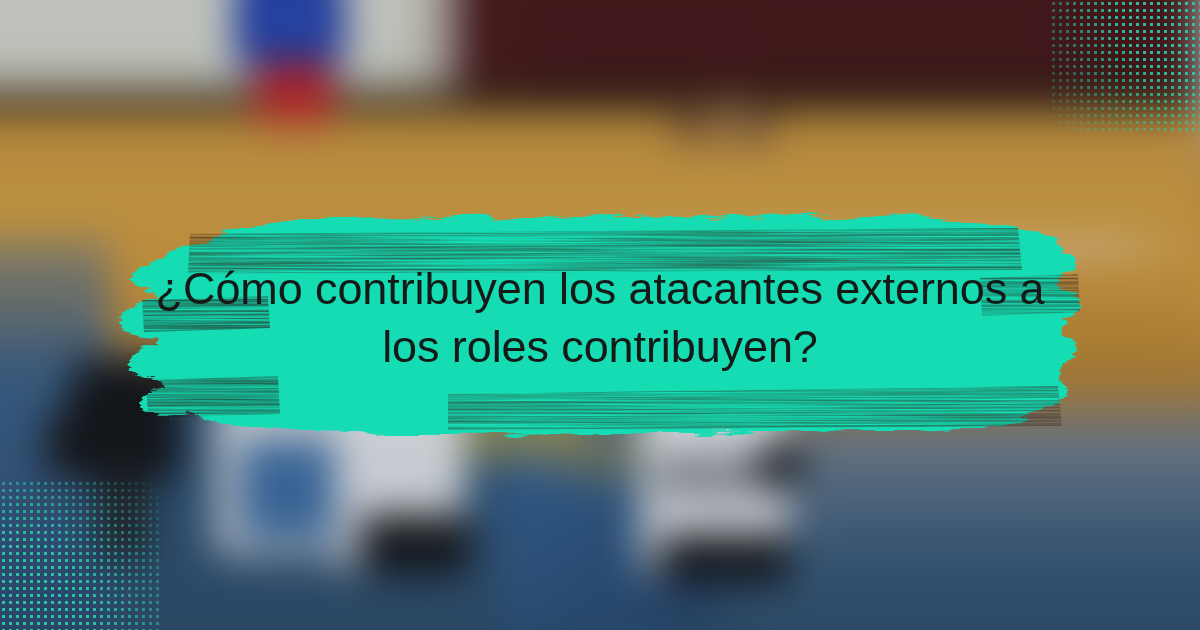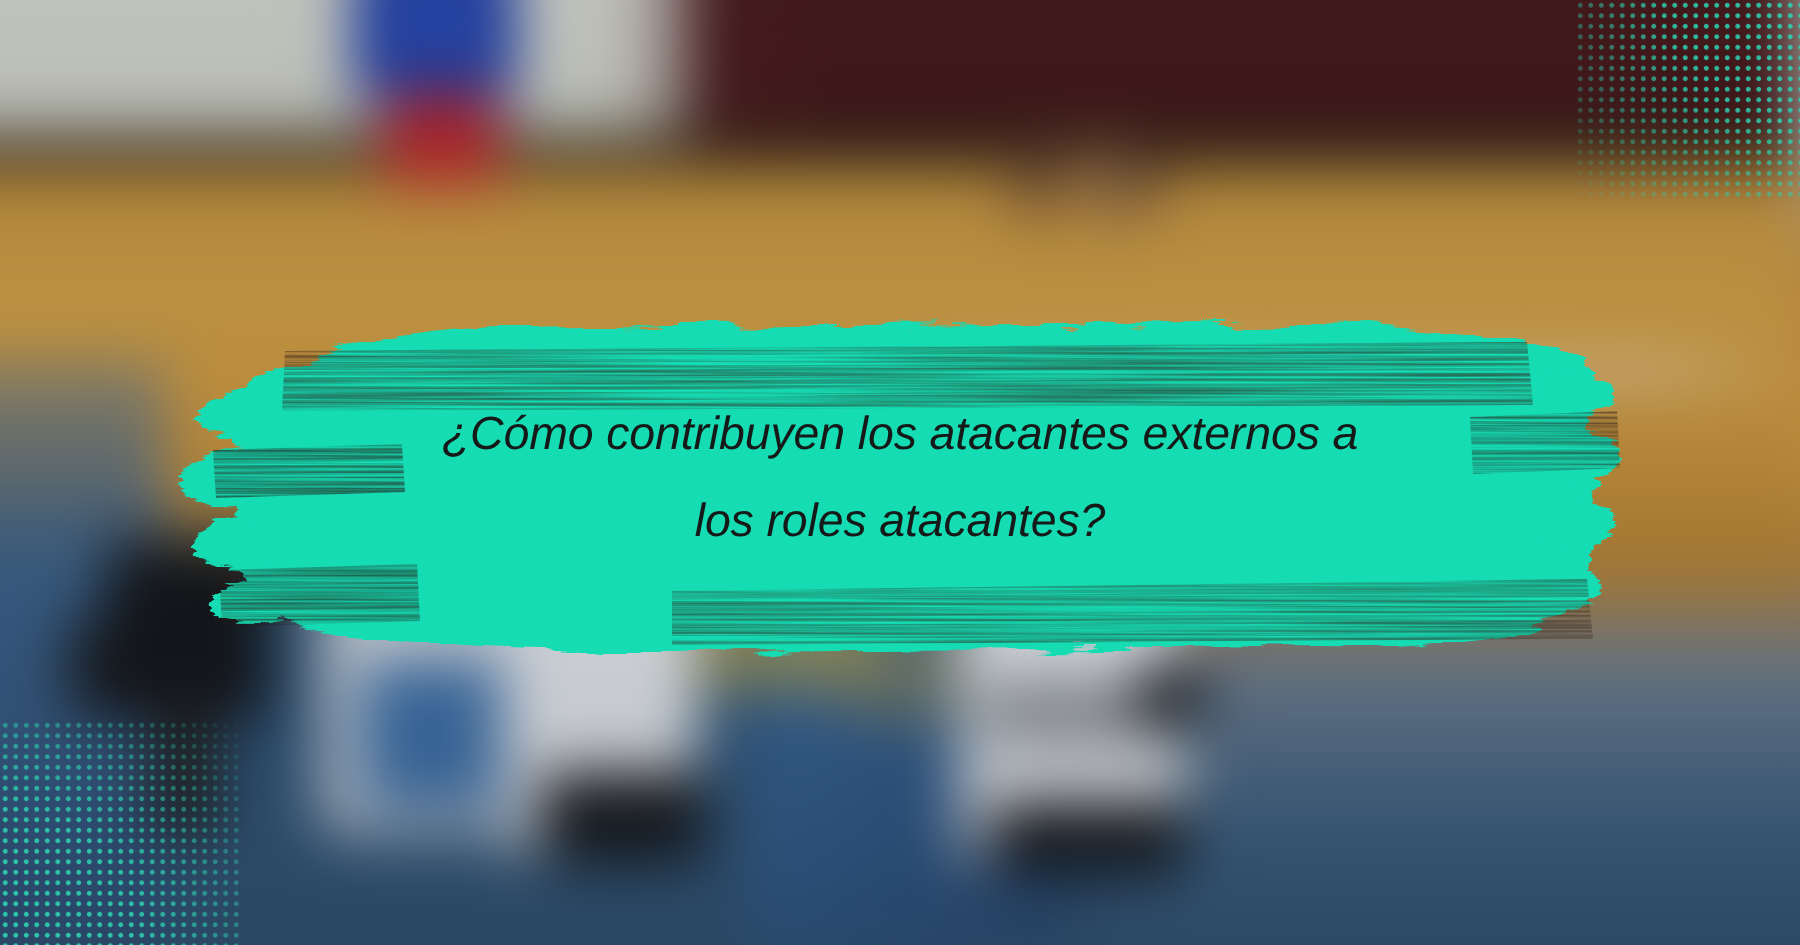--- a/index.html
+++ b/index.html
@@ -133,26 +133,25 @@
   #banner{
     position:absolute;left:118px;top:182px;width:964px;height:272px;
   }
   #banner svg{position:absolute;inset:0;width:100%;height:100%;display:block;}
 
   #headline{
     position:absolute;left:150px;top:210px;width:900px;height:215px;
     display:flex;flex-direction:column;align-items:center;justify-content:center;
     text-align:center;
     color:#151a18;
-    font-size:31px;
+    font-size:45px;
     line-height:58px;
     font-weight:400;
     letter-spacing:-0.1px;
     pointer-events:none;
-    font-style:italic;
   }
   #headline .ln{display:block;white-space:nowrap;}
 </style>
 </head>
 <body>
 
 <div id="card">
 
   <div class="photo">
     <div class="photo-inner">
@@ -263,16 +262,16 @@
       </g>
 
       <g opacity="0.55">
         <path filter="url(#streaks)" fill="#241a14" d="M 862,96 L 960,92 L 962,130 L 864,134 Z"></path>
       </g>
     </svg>
   </div>
 
   <div id="headline">
     <span class="ln">¿Cómo contribuyen los atacantes externos a</span>
-    <span class="ln">los roles atacantes?</span>
+    <span class="ln">los roles contribuyen?</span>
   </div>
 
 </div>
 
 </body></html>

